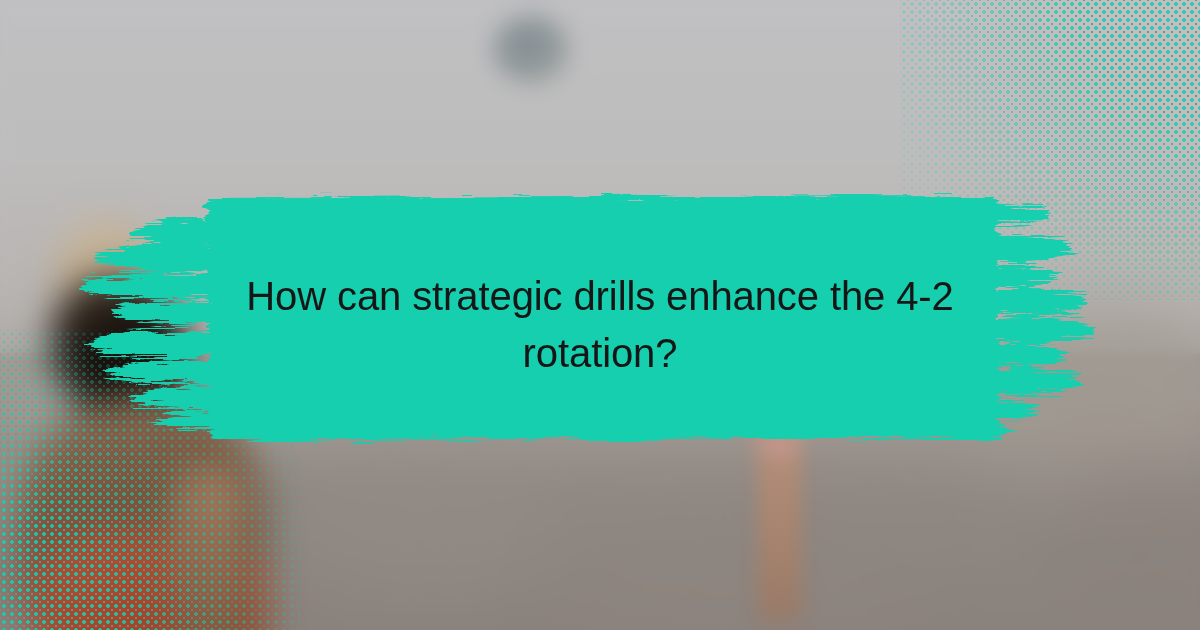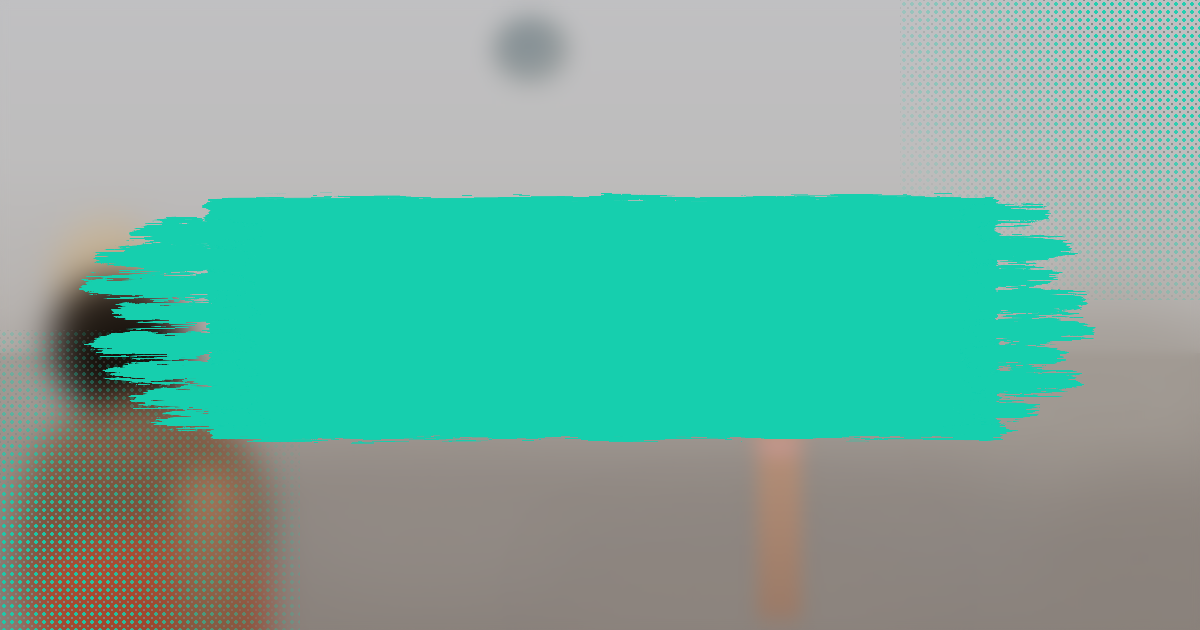--- a/index.html
+++ b/index.html
@@ -308,14 +308,15 @@
 
       <g filter="url(#roughen2)" opacity="0.9">
         <rect x="470" y="404" width="520" height="4" fill="#16cfae"></rect>
         <rect x="500" y="412" width="470" height="3" fill="#16cfae"></rect>
         <rect x="300" y="424" width="660" height="5" fill="#16cfae"></rect>
         <rect x="260" y="432" width="700" height="4" fill="#16cfae"></rect>
       </g>
     </svg>
   </div>
 
+  <div class="headline">How can strategic drills enhance the 4-2 rotation?</div>
 
 </div>
 
 </body></html>

